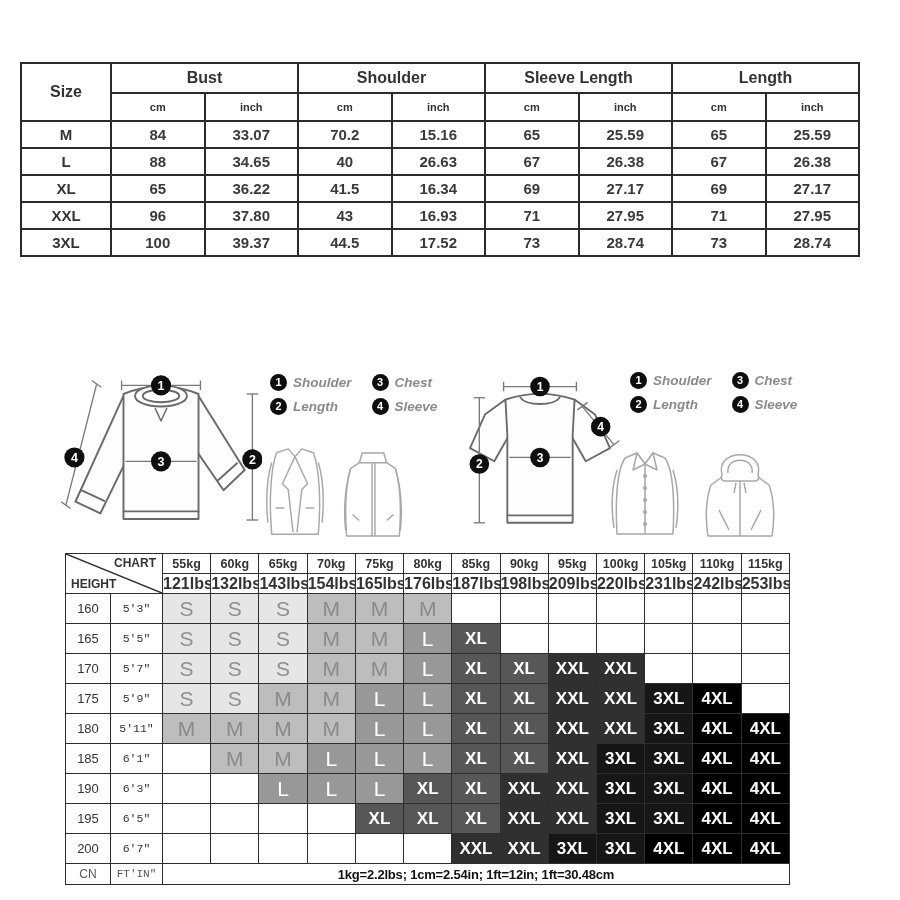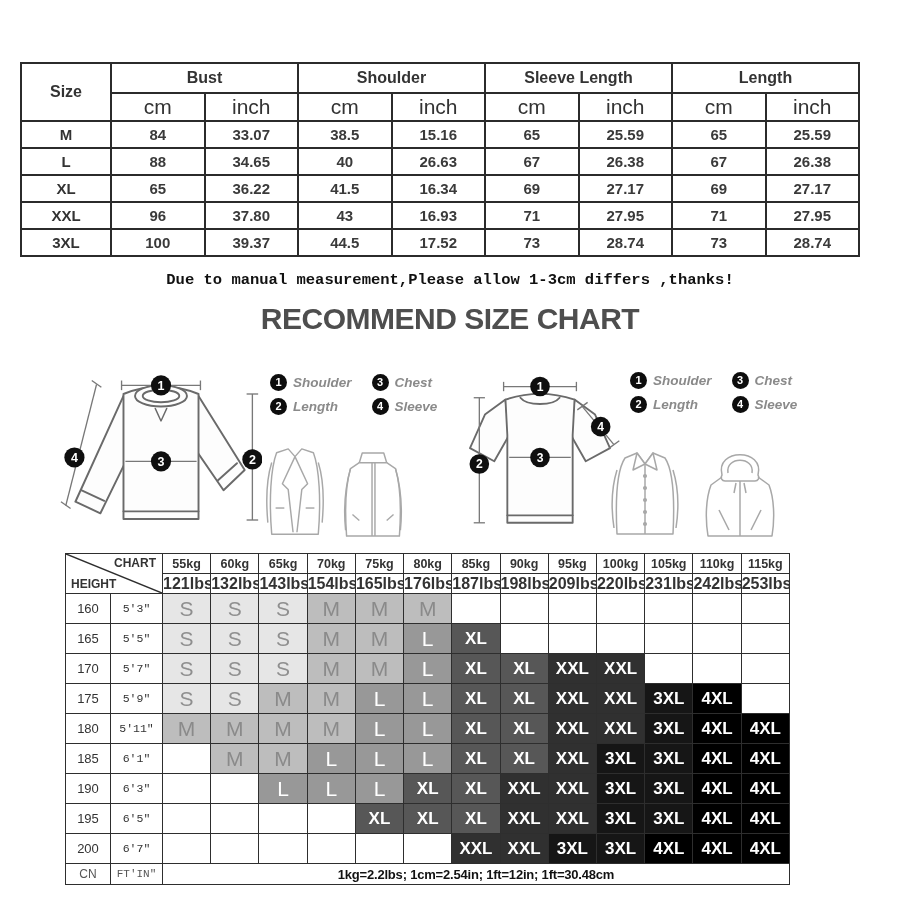--- a/index.html
+++ b/index.html
@@ -5,21 +5,21 @@
   *{margin:0;padding:0;box-sizing:border-box}
   html,body{background:#fff}
   body{font-family:"Liberation Sans",sans-serif}
   .canvas{position:relative;width:900px;height:900px;background:#fff;overflow:hidden}
 
   
   .spec-table{position:absolute;left:20px;top:62px;width:840px;border-collapse:collapse;table-layout:fixed;color:#333}
   .spec-table th,.spec-table td{border:2px solid #2b2b2b;text-align:center;vertical-align:middle;overflow:hidden}
   .spec-table .corner-size{width:90px;font-size:16px;font-weight:bold}
   .spec-table .group-th{font-size:16px;font-weight:bold;height:30px}
-  .spec-table .unit-th{font-size:21px;font-weight:normal;height:28px}
+  .spec-table .unit-th{font-size:11px;font-weight:bold;height:28px}
   .spec-table tbody tr{height:27px}
   .spec-table .size-th{font-size:15px;font-weight:bold}
   .spec-table .val-td{font-size:15px;font-weight:600;color:#3a3a3a}
 
   
   .note-line{position:absolute;top:271px;left:0;width:100%;text-align:center;
     font-family:"Liberation Mono",monospace;font-weight:bold;font-size:15.5px;color:#111}
   .big-heading{position:absolute;top:302px;left:0;width:100%;text-align:center;
     font-size:30px;font-weight:bold;letter-spacing:-.5px;color:#4e4e4e}
 
@@ -85,21 +85,21 @@
           <th class="unit-th">inch</th>
           <th class="unit-th">cm</th>
           <th class="unit-th">inch</th>
         </tr>
     </thead>
     <tbody id="spec-body">
         <tr>
           <th class="size-th">M</th>
           <td class="val-td">84</td>
           <td class="val-td">33.07</td>
-          <td class="val-td">38.5</td>
+          <td class="val-td">70.2</td>
           <td class="val-td">15.16</td>
           <td class="val-td">65</td>
           <td class="val-td">25.59</td>
           <td class="val-td">65</td>
           <td class="val-td">25.59</td>
         </tr>
         <tr>
           <th class="size-th">L</th>
           <td class="val-td">88</td>
           <td class="val-td">34.65</td>
@@ -139,22 +139,20 @@
           <td class="val-td">44.5</td>
           <td class="val-td">17.52</td>
           <td class="val-td">73</td>
           <td class="val-td">28.74</td>
           <td class="val-td">73</td>
           <td class="val-td">28.74</td>
         </tr>
       </tbody>
   </table>
 
-  <div class="note-line">Due to manual measurement,Please allow 1-3cm differs ,thanks!</div>
-  <div class="big-heading">RECOMMEND SIZE CHART</div>
 
   <div class="diagram-section">
 
     <svg id="sweatshirt-svg" class="garment-svg" viewBox="0 0 210 175">
       <g stroke="#6a6a6a" stroke-width="2" fill="#fdfdfd" stroke-linejoin="round" stroke-linecap="round">
         <path d="M66,24 L84,60 L42,146 L16,134 Z"></path>
         <line x1="22" y1="122" x2="46" y2="133"></line>
         <path d="M144,24 L126,58 L170,122 L192,101 Z"></path>
         <line x1="164" y1="112" x2="184" y2="94"></line>
         <path d="M66,22 C90,12 120,12 144,22 L144,152 L66,152 Z"></path>

